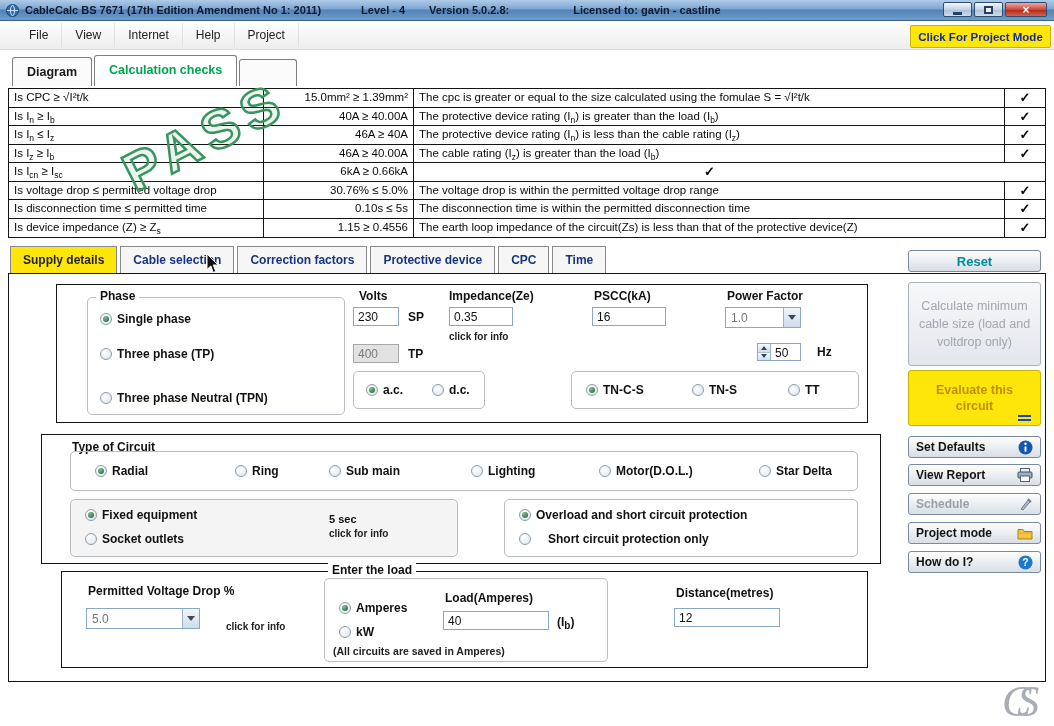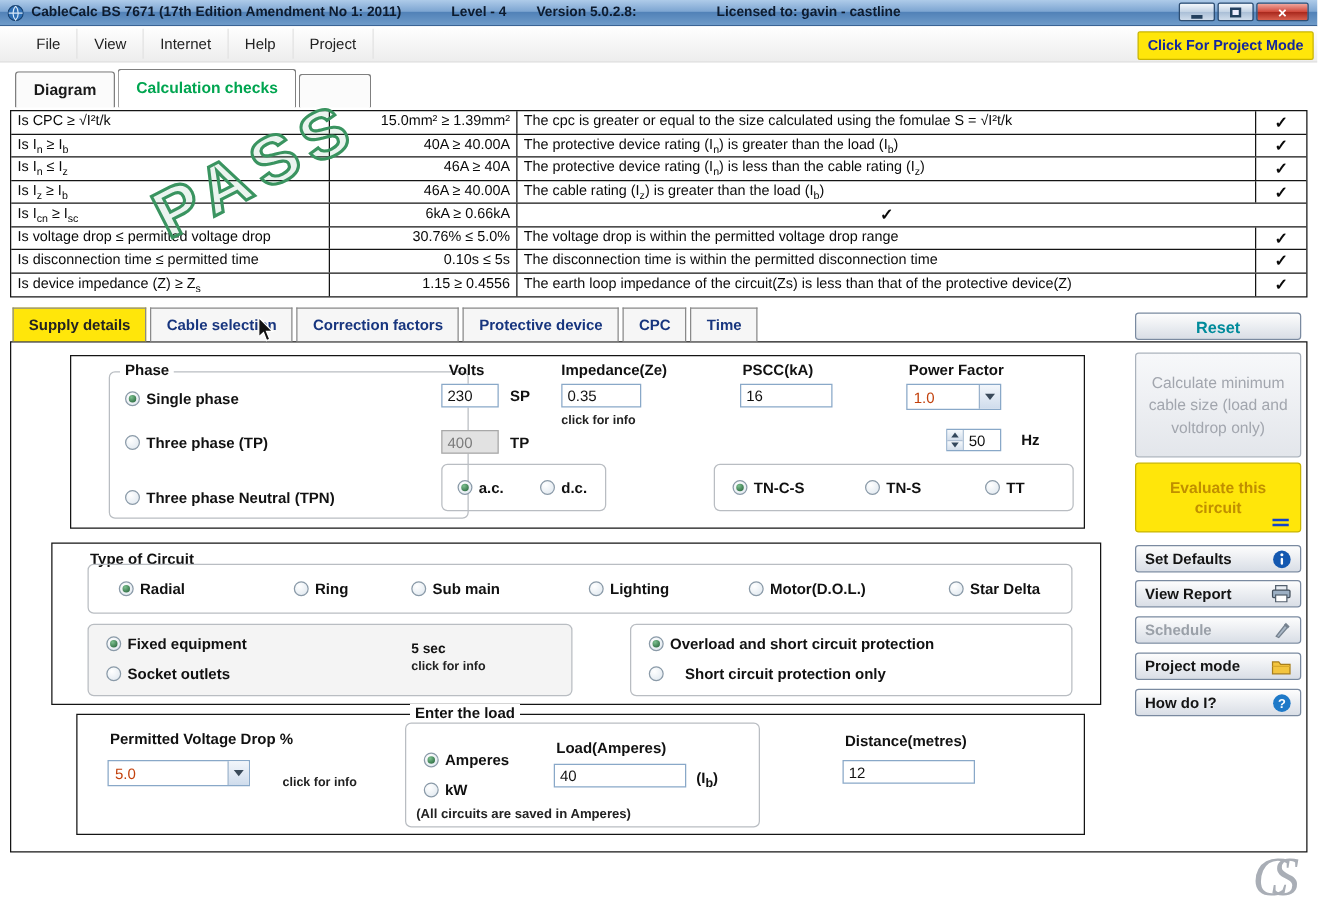--- a/index.html
+++ b/index.html
@@ -73,21 +73,21 @@
   .group { position:absolute; border:1px solid #b9bdc2; border-radius:5px; background:transparent; }
   .group.gray { background:#f4f4f4;padding-left:14px; }
   .glabel { position:absolute; top:-9px; left:8px; background:#fff; padding:0 4px;
     font-size:12px; font-weight:bold; color:#111; }
   .lbl { position:absolute; font-size:12px; font-weight:bold; color:#111; white-space:nowrap; }
   .small-info { position:absolute; font-size:10px; font-weight:bold; color:#222; white-space:nowrap; }
   .field { position:absolute; height:19px; border:1px solid #89a8c8; background:#fff;
     font-size:12px; padding:1px 4px; color:#111; display:flex; align-items:center; }
   .field.disabled { background:#e2e2e2; color:#7a7a7a; border-color:#a8a8a8; }
   .dd { position:absolute; height:21px; border:1px solid #89a8c8; background:#fff;
-    display:flex; align-items:stretch; font-size:12px; color:#c2410c; }
+    display:flex; align-items:stretch; font-size:12px; color:#737373; }
   .dd .dval { flex:1; padding:3px 0 0 5px; }
   .dd .darr { width:17px; border-left:1px solid #9ab2cc;
     background:linear-gradient(#f2f6fb,#cfdcec); display:flex; align-items:center; justify-content:center; }
   .tri-down { width:0; height:0; border-left:4px solid transparent; border-right:4px solid transparent;
     border-top:5px solid #3a4a5a; }
   .radio { position:absolute; display:flex; align-items:center; gap:5px; white-space:nowrap; }
   .rb { width:12px; height:12px; border-radius:50%; border:1px solid #8a9aa8;
     background:radial-gradient(circle at 35% 30%, #ffffff, #dde6ee); flex:none; position:relative; }
   .radio.sel .rb::after { content:""; position:absolute; left:2px; top:2px; right:2px; bottom:2px;
     border-radius:50%; background:radial-gradient(circle at 35% 30%, #7cc08f, #1e5c33); }
@@ -224,21 +224,21 @@
     <div class="dtab">Cable selection</div>
     <div class="dtab">Correction factors</div>
     <div class="dtab">Protective device</div>
     <div class="dtab">CPC</div>
     <div class="dtab">Time</div>
   </div>
 
   <div class="mainbox">
 
     <div class="blackbox" style="left:47px; top:10px; width:812px; height:139px;">
-      <div class="group" style="left:30px; top:12px; width:288px; height:118px;">
+      <div class="group" style="left:30px; top:12px; width:258px; height:118px;">
         <span class="glabel">Phase</span>
         <label class="radio sel" style="left:12px; top:14px;">
           <span class="rb"></span>
           <span class="rlabel">Single phase</span>
         </label>
         <label class="radio" style="left:12px; top:49px;">
           <span class="rb"></span>
           <span class="rlabel">Three phase (TP)</span>
         </label>
         <label class="radio" style="left:12px; top:93px;">

